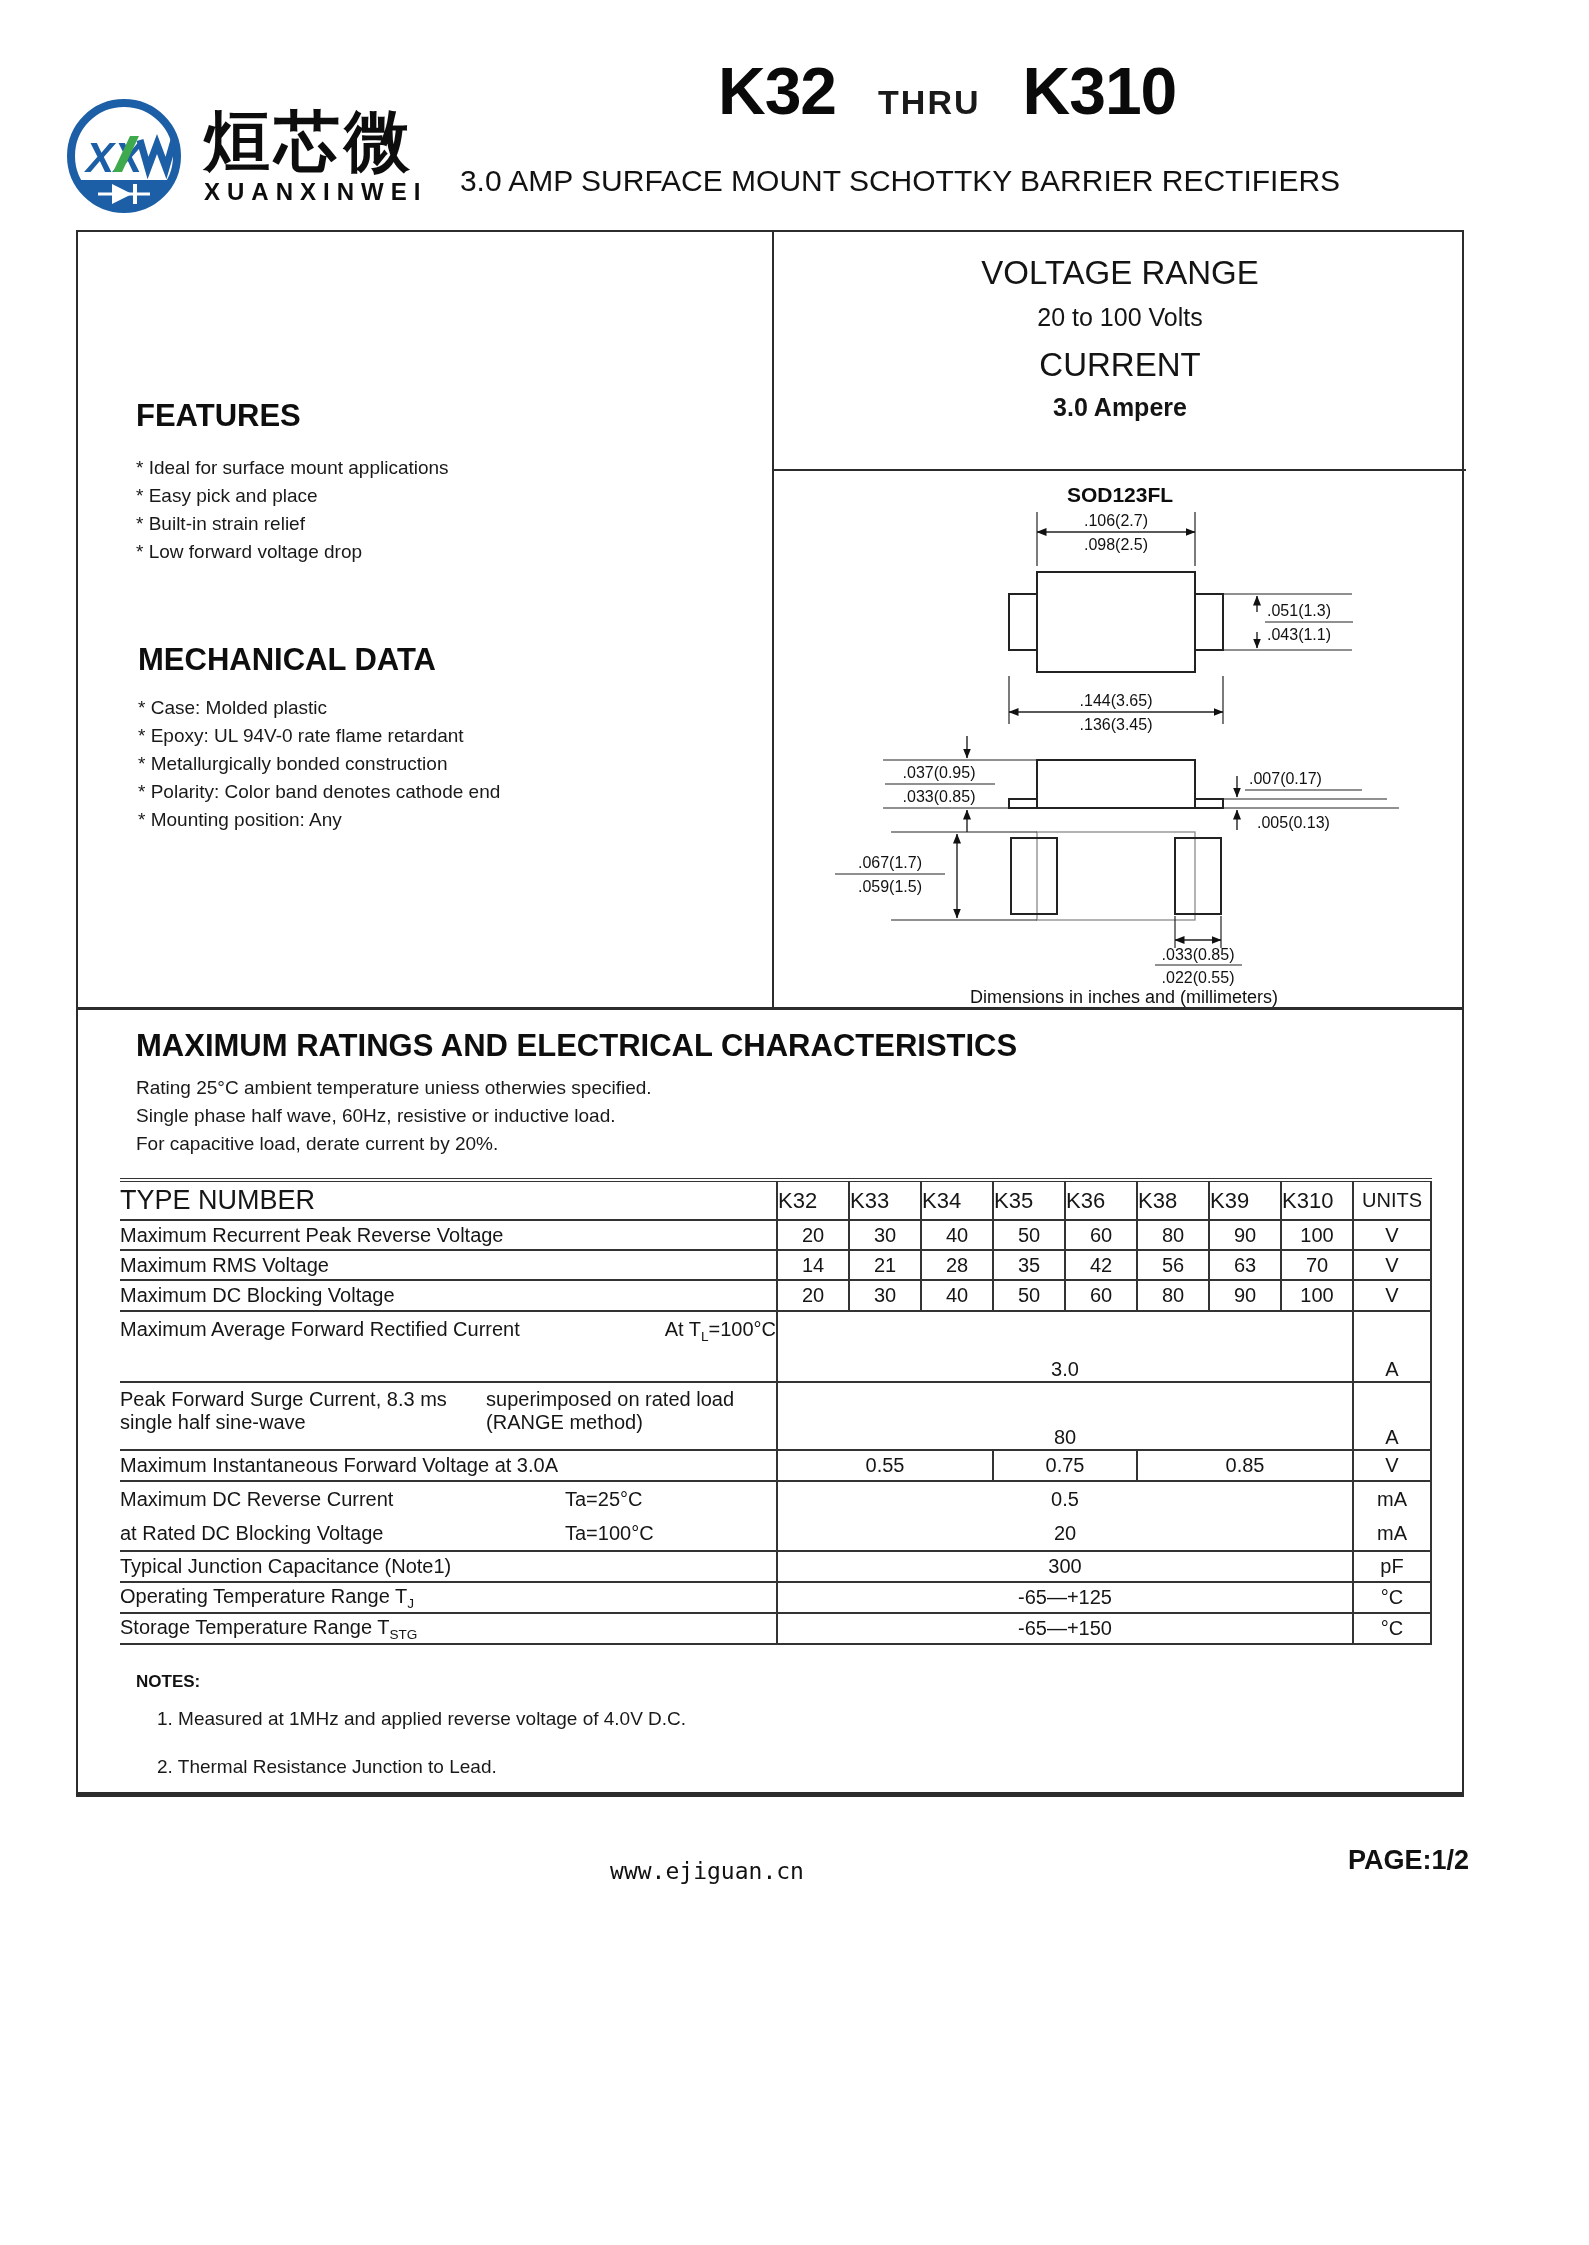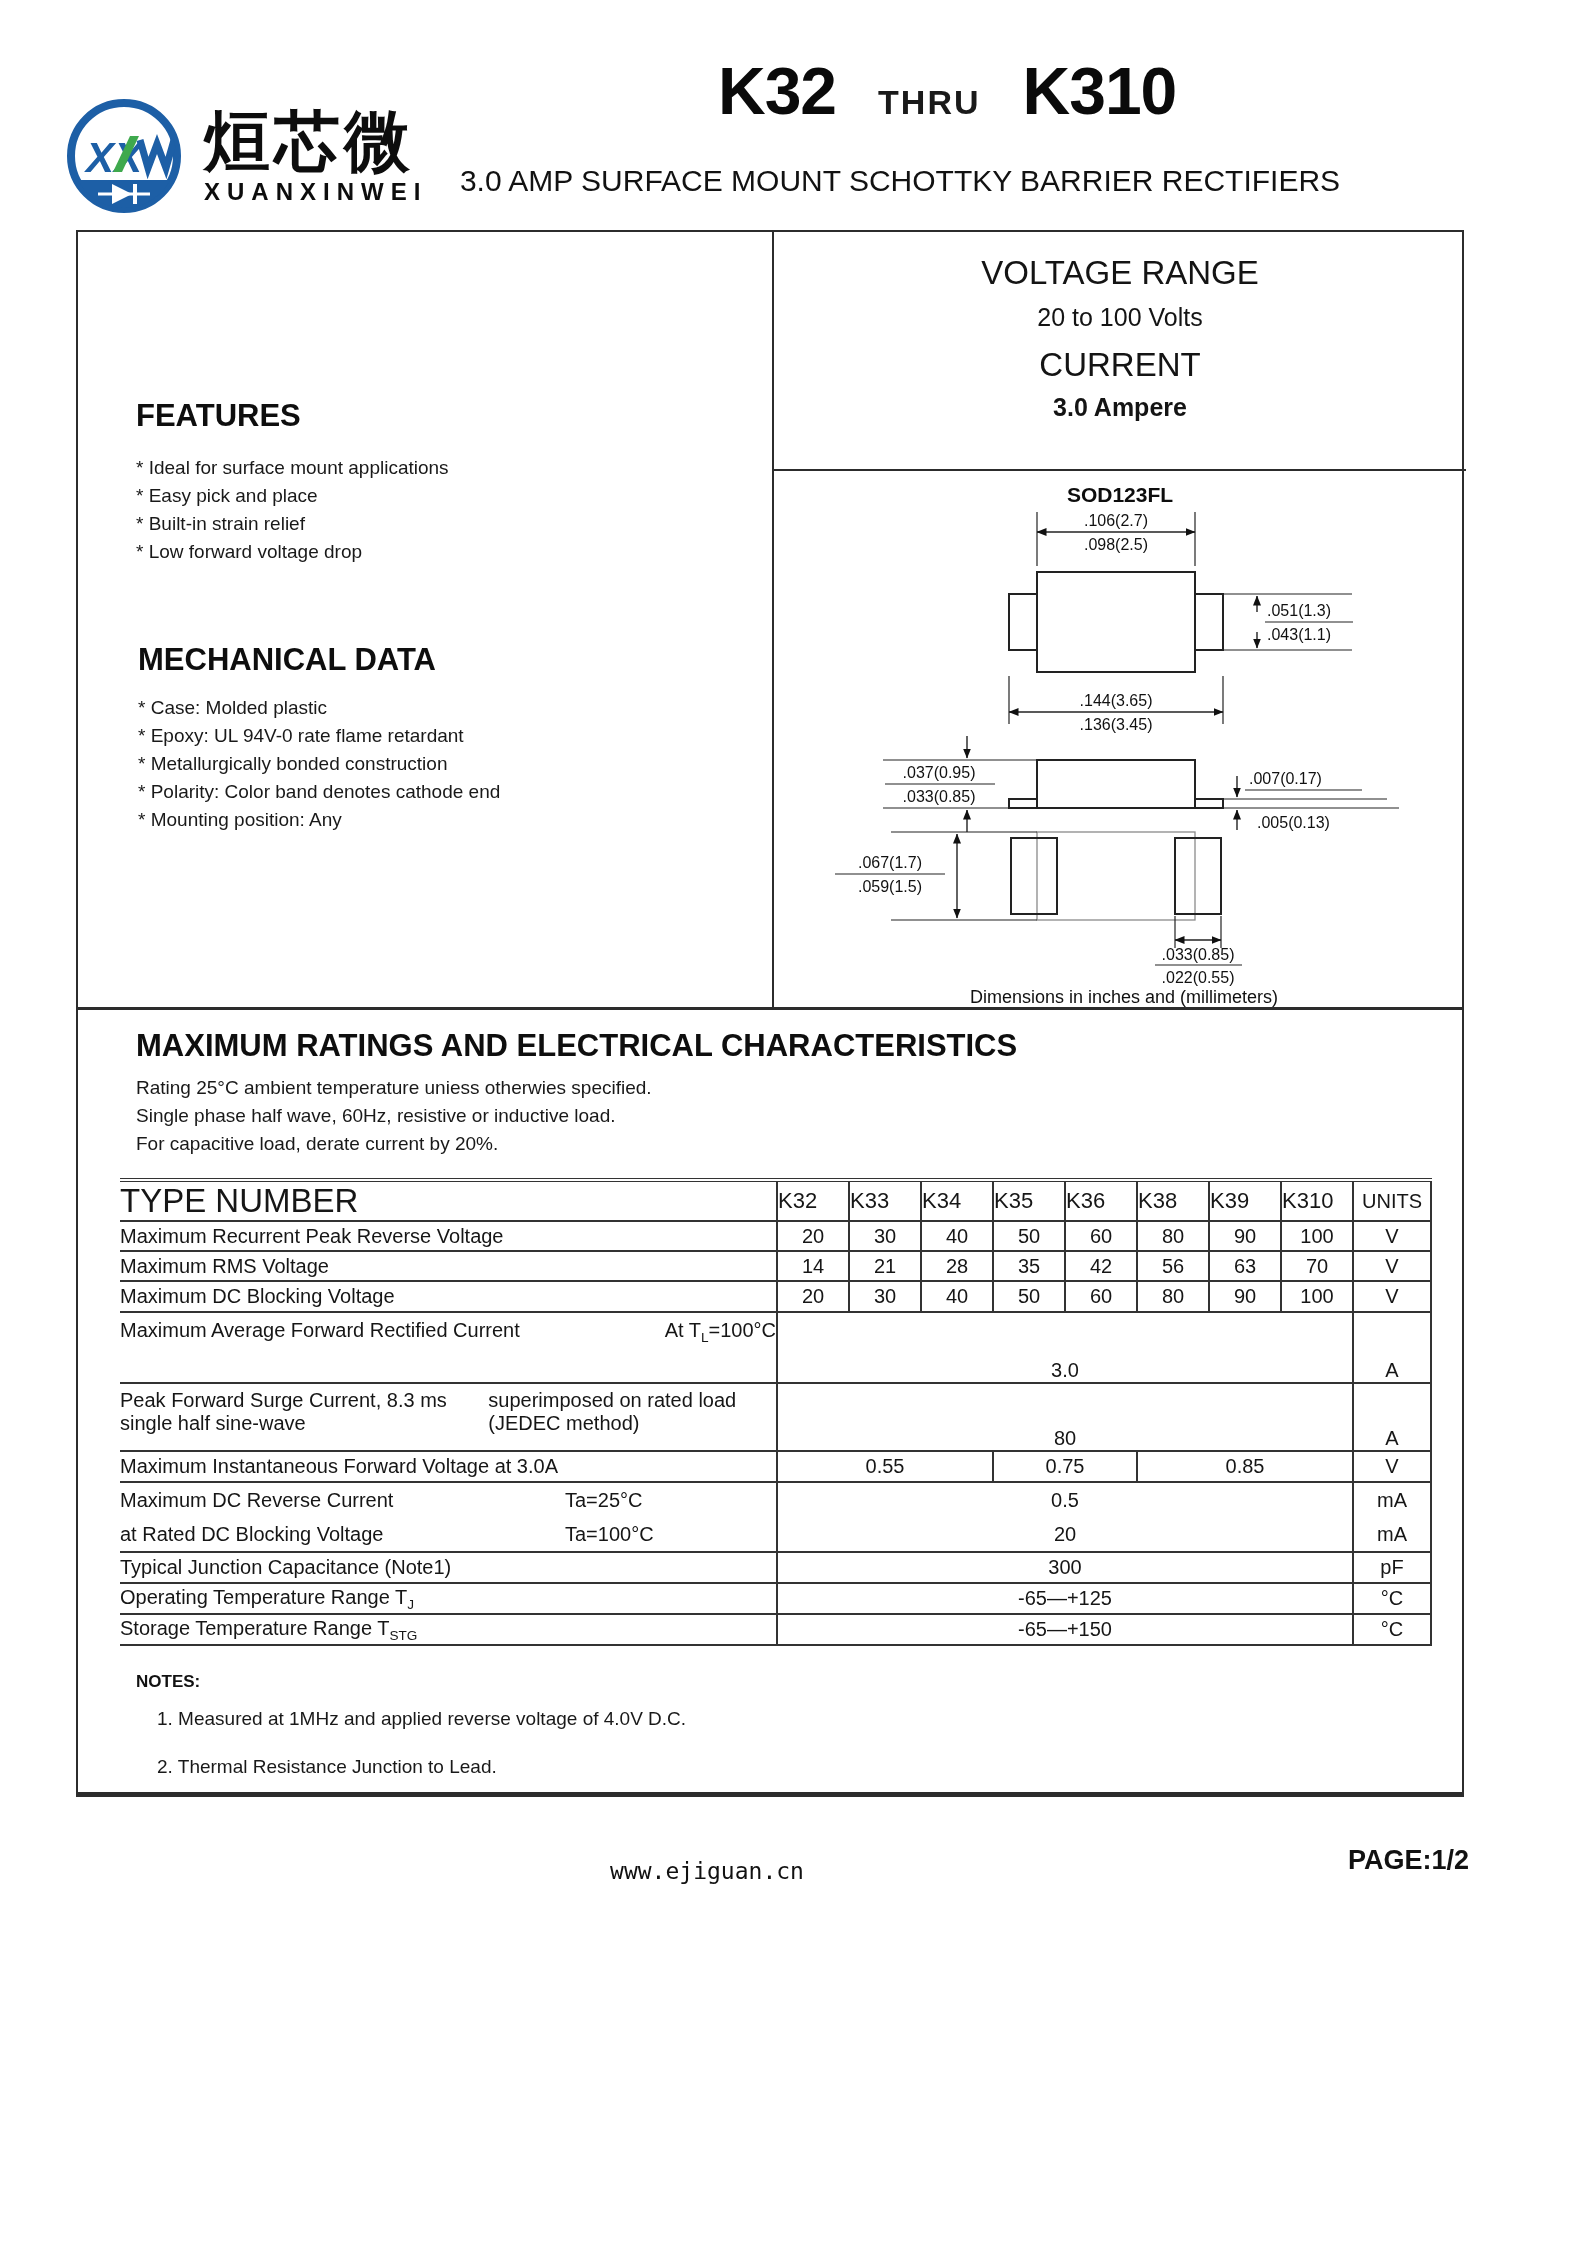--- a/index.html
+++ b/index.html
@@ -26,21 +26,21 @@
   .vr-line-lg{font-size:33px;font-weight:500;color:#141414;text-align:center;line-height:1;}
   .vr-line-sm{font-size:25px;font-weight:400;color:#141414;text-align:center;line-height:1;}
 
   
   .cond-list{font-size:19px;color:#191919;line-height:28px;}
 
   table.ratings{border-collapse:collapse;table-layout:fixed;width:1311px;
     border-top:4px double #333;}
   table.ratings td,table.ratings th{font-weight:normal;padding:0;border-bottom:2px solid #333;overflow:hidden;}
   td.lbl,th.corner{text-align:left;padding-left:18px;position:relative;}
-  th.corner{font-size:33px;margin-top:21px;}
+  th.corner{font-size:27px;margin-top:21px;}
   th.typ{font-size:22px;text-align:left;padding-left:7px;border-left:2px solid #333;}
   th.unith{font-size:20px;font-weight:bold;text-align:center;border-left:2px solid #333;border-right:2px solid #333;}
   td.val{font-size:20px;text-align:center;border-left:2px solid #333;}
   td.unit{font-size:20px;text-align:center;border-left:2px solid #333;border-right:2px solid #333;}
   td.lbl{font-size:20px;}
   tr.nobot td{border-bottom:none;}
   td.vbot{vertical-align:bottom;padding-bottom:8px;}
   .two-line{display:flex;flex-direction:row;justify-content:space-between;height:60px;padding:4px 0 2px 0;}
   sub{font-size:68%;}
   .cond{position:absolute;left:445px;top:50%;transform:translateY(-50%);}
@@ -281,21 +281,21 @@
               <span><span>At T</span><sub>L</sub><span>=100°C</span></span>
             </div>
           </td>
           <td class="val vbot" colspan="8">3.0</td>
           <td class="unit vbot">A</td>
         </tr>
         <tr style="height:68px;">
           <td class="lbl">
             <div class="two-line" style="height:58px;">
               <span>Peak Forward Surge Current, 8.3 ms single half sine-wave</span>
-              <span>superimposed on rated load (JEDEC method)</span>
+              <span>superimposed on rated load (RANGE method)</span>
             </div>
           </td>
           <td class="val vbot" colspan="8">80</td>
           <td class="unit vbot">A</td>
         </tr>
         <tr style="height:31px;">
           <td class="lbl">Maximum Instantaneous Forward Voltage at 3.0A</td>
           <td class="val" colspan="3">0.55</td>
           <td class="val" colspan="2">0.75</td>
           <td class="val" colspan="3">0.85</td>

